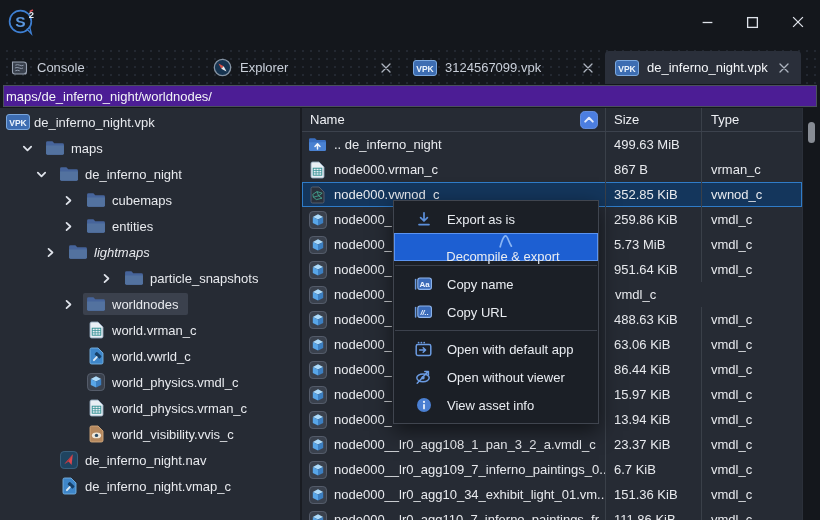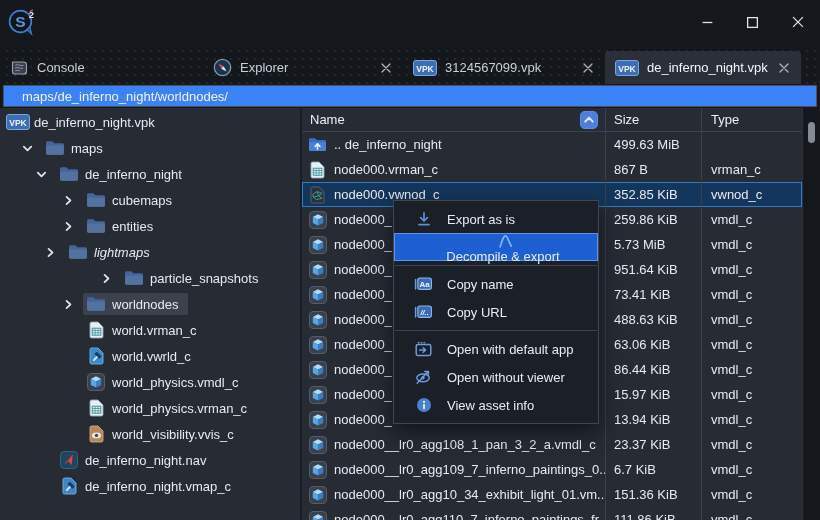--- a/index.html
+++ b/index.html
@@ -19,21 +19,21 @@
   .tabbar::before{content:"";position:absolute;inset:0;background-image:radial-gradient(circle,#232831 1px,transparent 1.3px);background-size:8px 8px;background-position:3px 3px;}
   .tab{position:relative;z-index:1;height:33px;display:flex;align-items:center;padding-left:10px;border-radius:4px 4px 0 0;}
   .tab .icn{margin-right:8px;display:flex;}
   .tab .lbl{color:#c9cfd9;}
   .tab.active{background:#2a2f3a;}
   .tab.active .lbl{color:#f4f6f9;}
   .tab-close{margin-left:auto;margin-right:8px;width:18px;height:18px;display:flex;align-items:center;justify-content:center;color:#aeb5c0;}
 
   
   .pathbar{height:24px;background:#14171c;display:flex;align-items:center;padding:0 3px;}
-  .pathbar input{flex:1;height:22px;background:#3b82f6;border:1px solid #4a505c;color:#f2f4f7;font-size:13px;padding:0 18px;outline:none;font-family:"Liberation Sans",sans-serif;}
+  .pathbar input{flex:1;height:22px;background:#4c1d95;border:1px solid #4a505c;color:#f2f4f7;font-size:13px;padding:0 2px;outline:none;font-family:"Liberation Sans",sans-serif;}
 
   
   .content{display:flex;height:412px;background:#262b34;}
   .sidebar{width:302px;border-right:2px solid #191c22;overflow:hidden;padding-top:1px;}
   .tree-row{height:26px;display:flex;align-items:center;white-space:nowrap;}
   .chev{width:24px;display:flex;align-items:center;}
   .t-icn{width:20px;display:flex;justify-content:center;margin-right:6px;}
   .t-icn.wide{width:24px;margin-right:4px;}
   .hl{display:flex;align-items:center;padding:3px 9px 3px 3px;margin-left:-3px;border-radius:2px;}
   .tree-row.sel .hl{background:#3b414d;}
@@ -534,21 +534,20 @@
                 <span class="f-icn">
                   <svg width="18" height="18" viewBox="0 0 18 18">
                     <rect x="0.5" y="0.5" width="17" height="17" rx="3.6" fill="#3a414d" stroke="#59616f" stroke-width="0.9"></rect>
                     <path d="M9 3.2 L14.2 5.9 9 8.6 3.8 5.9 Z" fill="#aedcfb"></path>
                     <path d="M3.8 5.9 L9 8.6 V14.6 L3.8 11.9 Z" fill="#58a6e8"></path>
                     <path d="M14.2 5.9 L9 8.6 V14.6 L14.2 11.9 Z" fill="#3c7fc1"></path>
                   </svg>
                 </span>
                 <span class="lbl">node000_</span>
               </span>
-              <span class="fcell c-size">73.41 KiB</span>
               <span class="fcell c-type">vmdl_c</span>
             </div>
             <div class="frow">
               <span class="fcell c-name">
                 <span class="f-icn">
                   <svg width="18" height="18" viewBox="0 0 18 18">
                     <rect x="0.5" y="0.5" width="17" height="17" rx="3.6" fill="#3a414d" stroke="#59616f" stroke-width="0.9"></rect>
                     <path d="M9 3.2 L14.2 5.9 9 8.6 3.8 5.9 Z" fill="#aedcfb"></path>
                     <path d="M3.8 5.9 L9 8.6 V14.6 L3.8 11.9 Z" fill="#58a6e8"></path>
                     <path d="M14.2 5.9 L9 8.6 V14.6 L14.2 11.9 Z" fill="#3c7fc1"></path>

